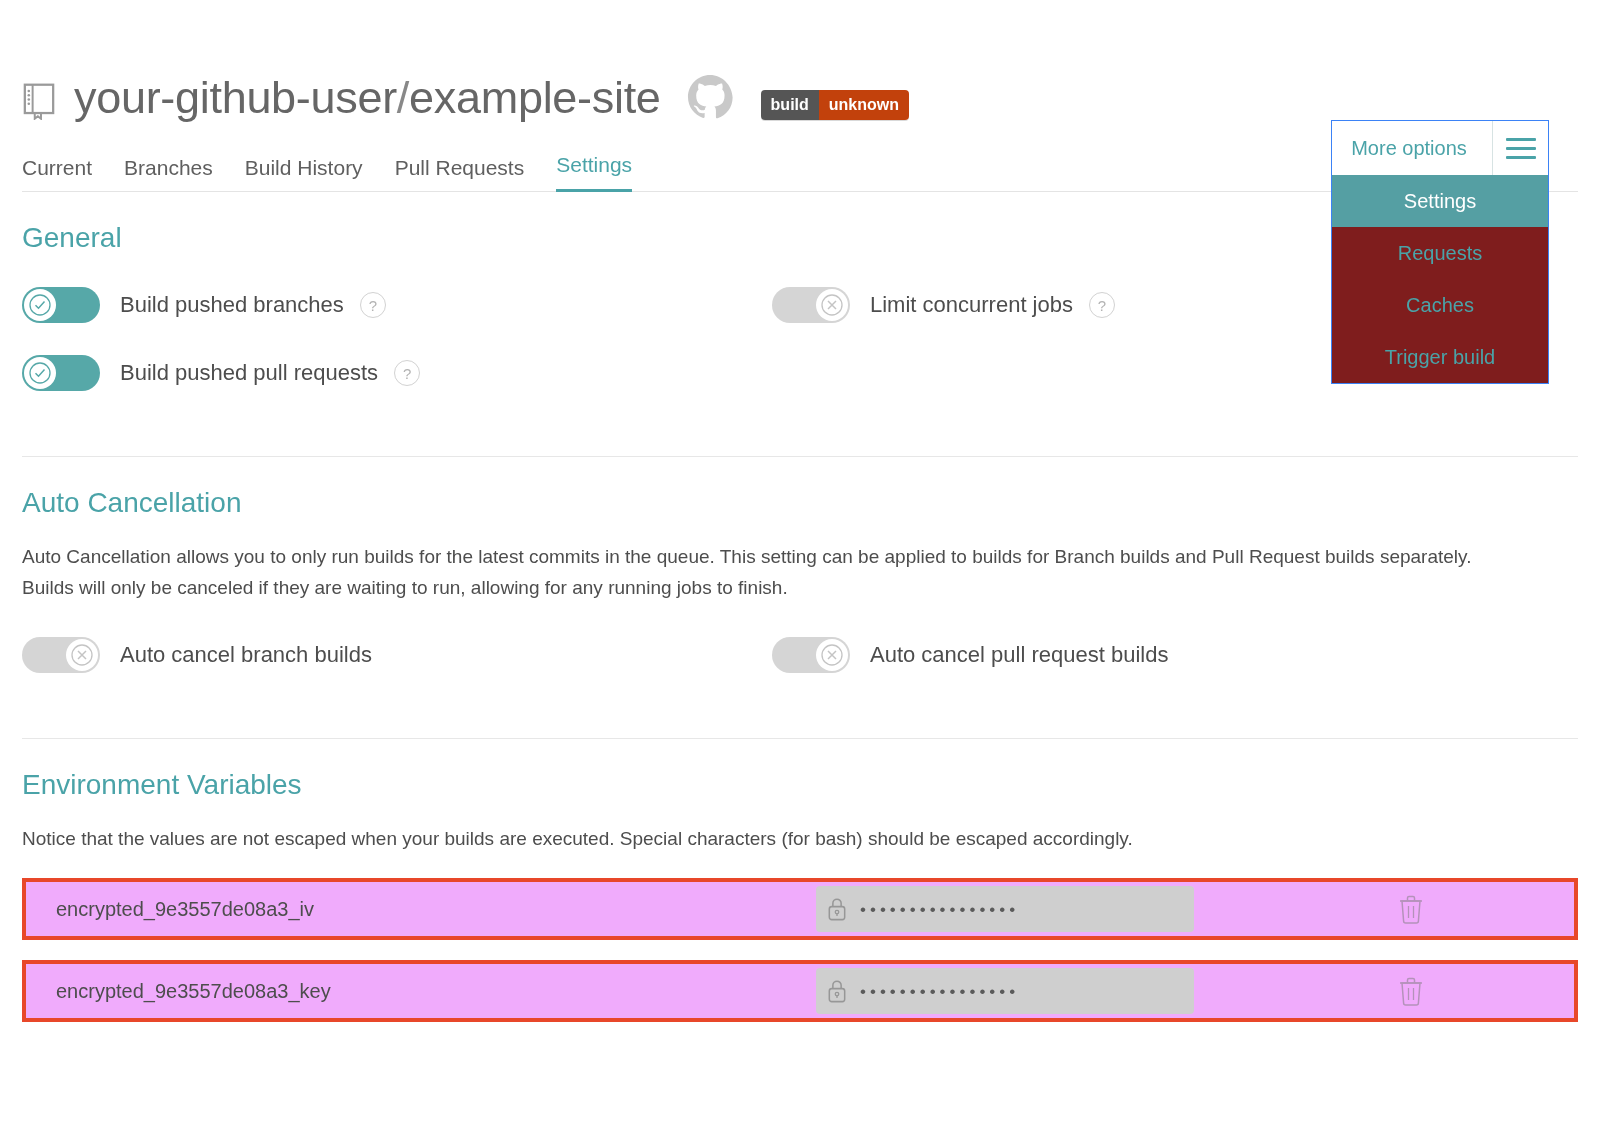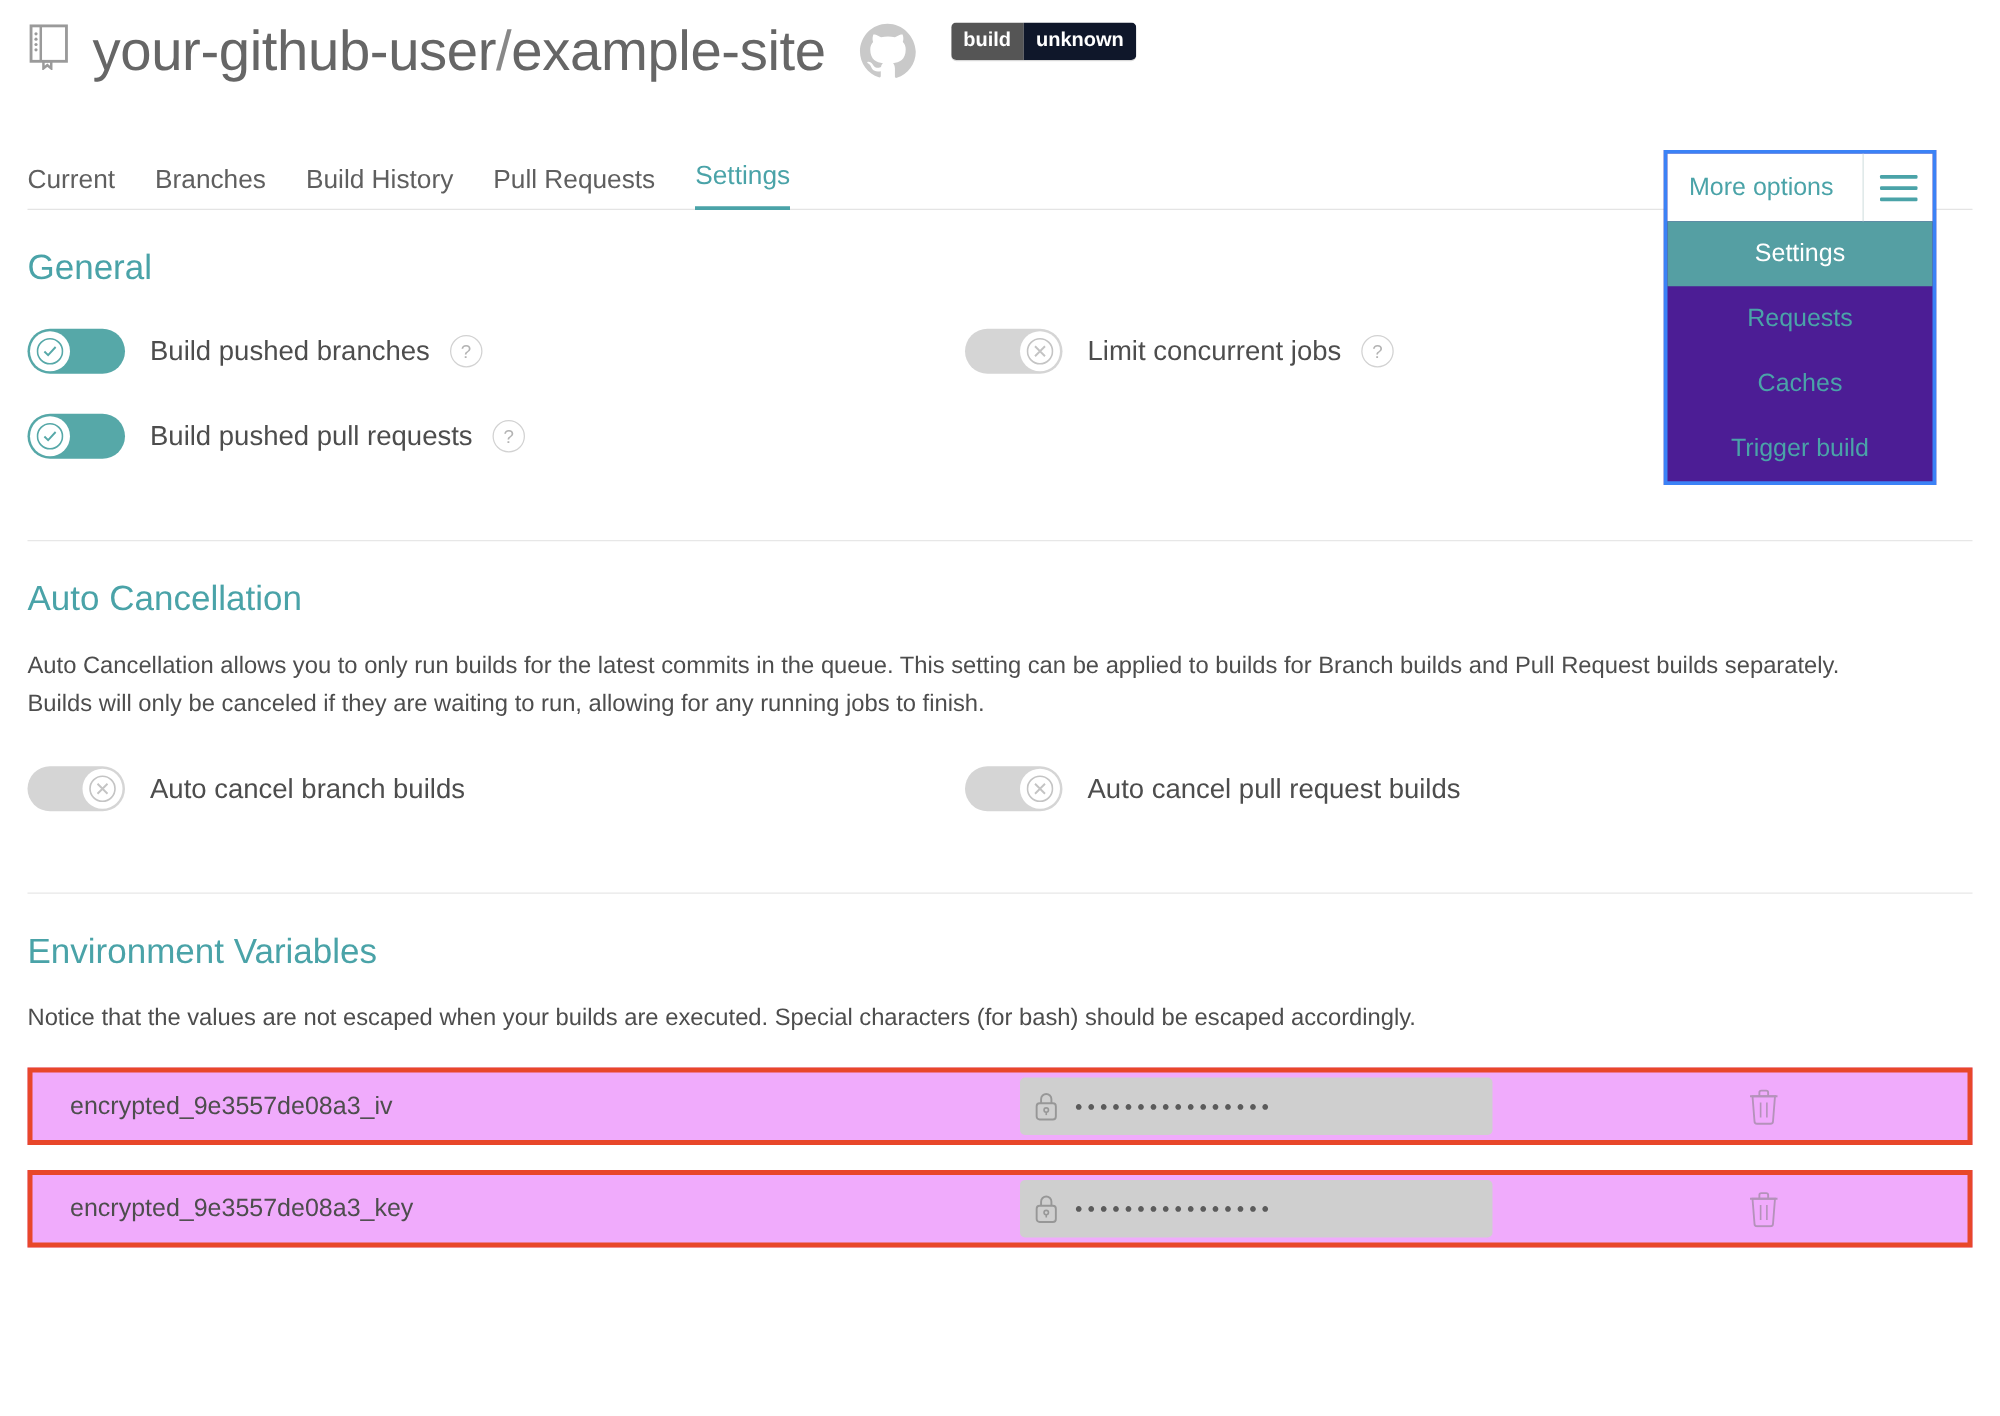--- a/index.html
+++ b/index.html
@@ -13,23 +13,24 @@
     height: 1133px;
     font-family: "Liberation Sans", sans-serif;
     color: #444;
     overflow: hidden;
     position: relative;
   }
 
   
   .repo-header {
     display: flex;
-    align-items: flex-start;
+    align-items: flex-end;
     padding: 18px 0 0 22px;
     height: 96px;
+    margin-top: 24px;
   }
   .repo-icon {
     width: 34px;
     height: 38px;
     margin-right: 18px;
     flex: none;
     display: block;
   }
   .repo-title {
     font-size: 45px;
@@ -56,21 +57,21 @@
     font-weight: bold;
     line-height: 30px;
     box-shadow: 0 1px 0 rgba(0,0,0,0.15);
   }
   .build-badge .bb-left {
     background: #555;
     color: #fff;
     padding: 0 10px;
   }
   .build-badge .bb-right {
-    background: #0f172a;
+    background: #c2410c;
     color: #fff;
     padding: 0 10px;
   }
 
   
   .tabbar {
     position: relative;
     margin: 22px 22px 0 22px;
     border-bottom: 1px solid #e4e4e4;
     height: 50px;
@@ -95,22 +96,22 @@
     color: #4aa3a8;
     border-bottom: 3px solid #4aa3a8;
   }
 
   
   .more-options-wrap {
     position: absolute;
     top: 120px;
     left: 1331px;
     width: 218px;
-    border: 3px solid #3b82f6;
-    background: #4c1d95;
+    border: 1px solid #3b82f6;
+    background: #7f1d1d;
     z-index: 20;
   }
   .mo-head {
     display: flex;
     align-items: center;
     height: 54px;
     background: #fff;
   }
   .mo-label {
     flex: 1;

